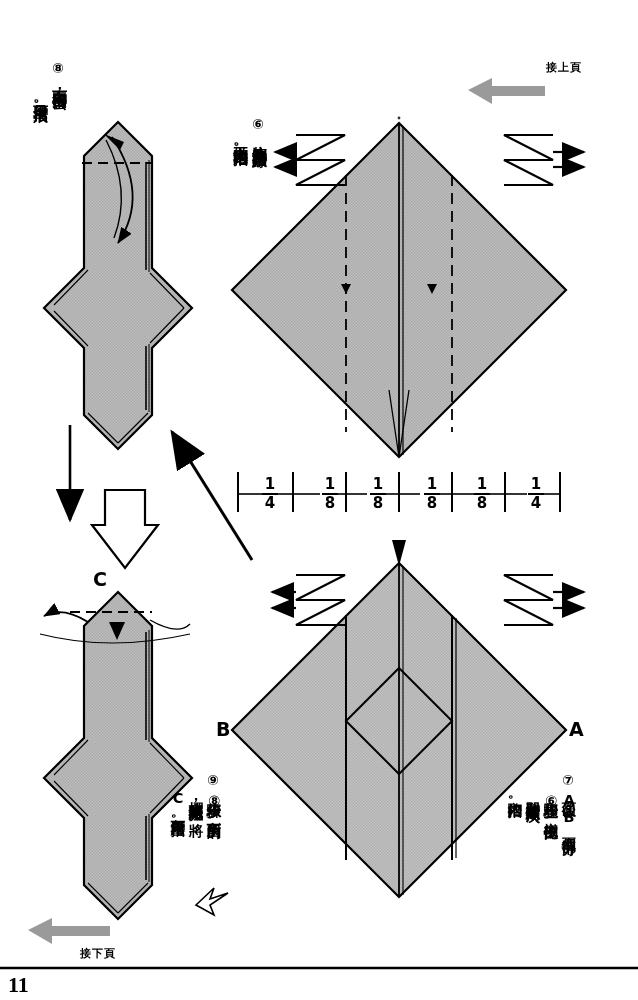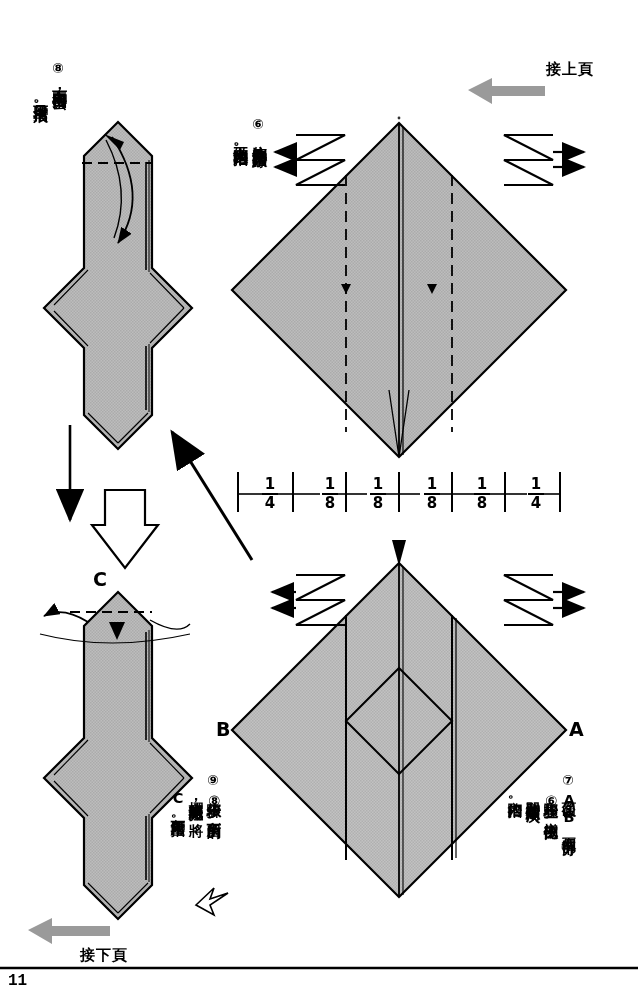--- a/index.html
+++ b/index.html
@@ -22,26 +22,26 @@
     letter-spacing:1px;
     font-weight:700;
     white-space:nowrap;
     color:#000;
   }
   .vtext.small{font-size:14.5px;}
   .stepnum{
     font-size:14px;font-weight:700;
   }
   .cont-label{
-    position:absolute;font-size:15px;font-weight:700;letter-spacing:1px;
+    position:absolute;font-size:11px;font-weight:700;letter-spacing:1px;
     font-family:"DejaVu Sans","Liberation Sans",sans-serif;
   }
   .pagenum{
-    position:absolute;font-size:16px;font-weight:700;
-    font-family:Liberation Mono, monospace;
+    position:absolute;font-size:22px;font-weight:700;
+    font-family:Liberation Serif, serif;
   }
   .fracbox{
     position:absolute;text-align:center;
     font-family:"DejaVu Sans","Liberation Sans",sans-serif;
     font-size:15px;font-weight:700;line-height:1.0;
   }
   .fracbox .num{display:block;}
   .fracbox .bar{display:block;width:16px;height:2px;background:#000;margin:1px auto;}
   .fracbox .den{display:block;}
   .vertlabel{position:absolute;font-size:19px;font-weight:700;}

